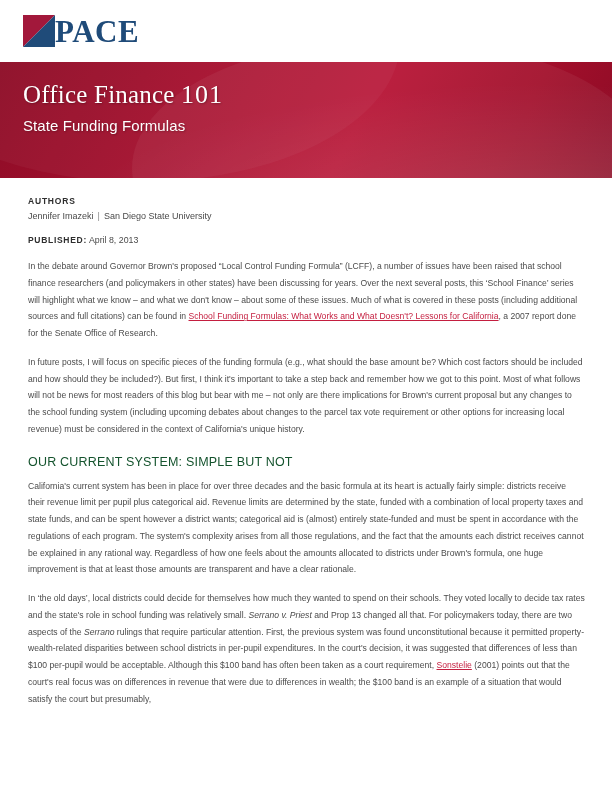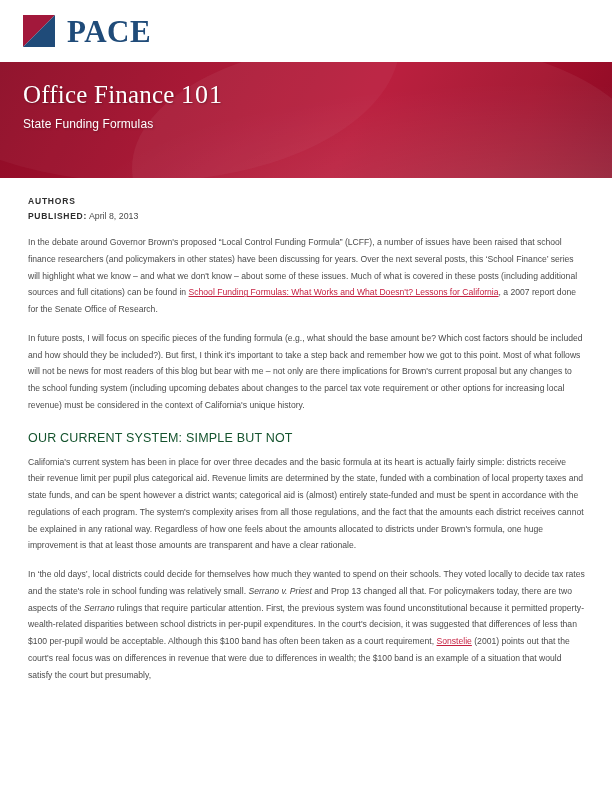--- a/index.html
+++ b/index.html
@@ -27,21 +27,21 @@
     height: 62px;
     background: #ffffff;
     display: flex;
     align-items: center;
     padding-left: 23px;
     box-sizing: border-box;
   }
   .logo {
     display: flex;
     align-items: center;
-    gap: 12px;
+    gap: 0;
   }
   .logo-mark {
     width: 32px;
     height: 32px;
     display: block;
   }
   .logo-word {
     font-family: "Liberation Serif", serif;
     font-weight: bold;
     font-size: 31px;
@@ -99,21 +99,21 @@
     letter-spacing: 0.2px;
     text-shadow: 1px 1px 2px rgba(0,0,0,0.28);
     line-height: 1.05;
   }
   .banner-title .num {
     font-size: 26px;
     letter-spacing: 1px;
   }
   .banner-sub {
     position: relative;
-    font-size: 12px;
+    font-size: 15px;
     color: #ffffff;
     margin: 0;
     letter-spacing: 0.1px;
     text-shadow: 1px 1px 2px rgba(0,0,0,0.25);
   }
 
   
   .content {
     padding: 18px 23px 0 28px;
     box-sizing: border-box;
@@ -184,20 +184,21 @@
   <div class="banner">
     <div class="swoosh"></div>
     <div class="swoosh2"></div>
     <div class="banner-title"><span>Office Finance </span><span class="num">101</span></div>
     <div class="banner-sub">State Funding Formulas</div>
   </div>
 
   <div class="content">
 
     <div class="meta-label">AUTHORS</div>
+    <div class="meta-authors"><span>Jennifer Imazeki</span><span class="sep">|</span><span>San Diego State University</span></div>
 
     <div class="meta-pub"><b>PUBLISHED:</b> <span>April 8, 2013</span></div>
 
     <p class="para"><span>In the debate around Governor Brown's proposed “Local Control Funding Formula” (LCFF), a number of issues have been raised that school finance researchers (and policymakers in other states) have been discussing for years. Over the next several posts, this ‘School Finance’ series will highlight what we know – and what we don't know – about some of these issues. Much of what is covered in these posts (including additional sources and full citations) can be found in </span><a class="doclink" href="#">School Funding Formulas: What Works and What Doesn't? Lessons for California</a><span>, a 2007 report done for the Senate Office of Research.</span></p>
 
     <p class="para">In future posts, I will focus on specific pieces of the funding formula (e.g., what should the base amount be? Which cost factors should be included and how should they be included?). But first, I think it's important to take a step back and remember how we got to this point. Most of what follows will not be news for most readers of this blog but bear with me – not only are there implications for Brown's current proposal but any changes to the school funding system (including upcoming debates about changes to the parcel tax vote requirement or other options for increasing local revenue) must be considered in the context of California's unique history.</p>
 
     <h2 class="section">OUR CURRENT SYSTEM: SIMPLE BUT NOT</h2>
 
     <p class="para">California's current system has been in place for over three decades and the basic formula at its heart is actually fairly simple: districts receive their revenue limit per pupil plus categorical aid. Revenue limits are determined by the state, funded with a combination of local property taxes and state funds, and can be spent however a district wants; categorical aid is (almost) entirely state-funded and must be spent in accordance with the regulations of each program. The system's complexity arises from all those regulations, and the fact that the amounts each district receives cannot be explained in any rational way. Regardless of how one feels about the amounts allocated to districts under Brown's formula, one huge improvement is that at least those amounts are transparent and have a clear rationale.</p>

